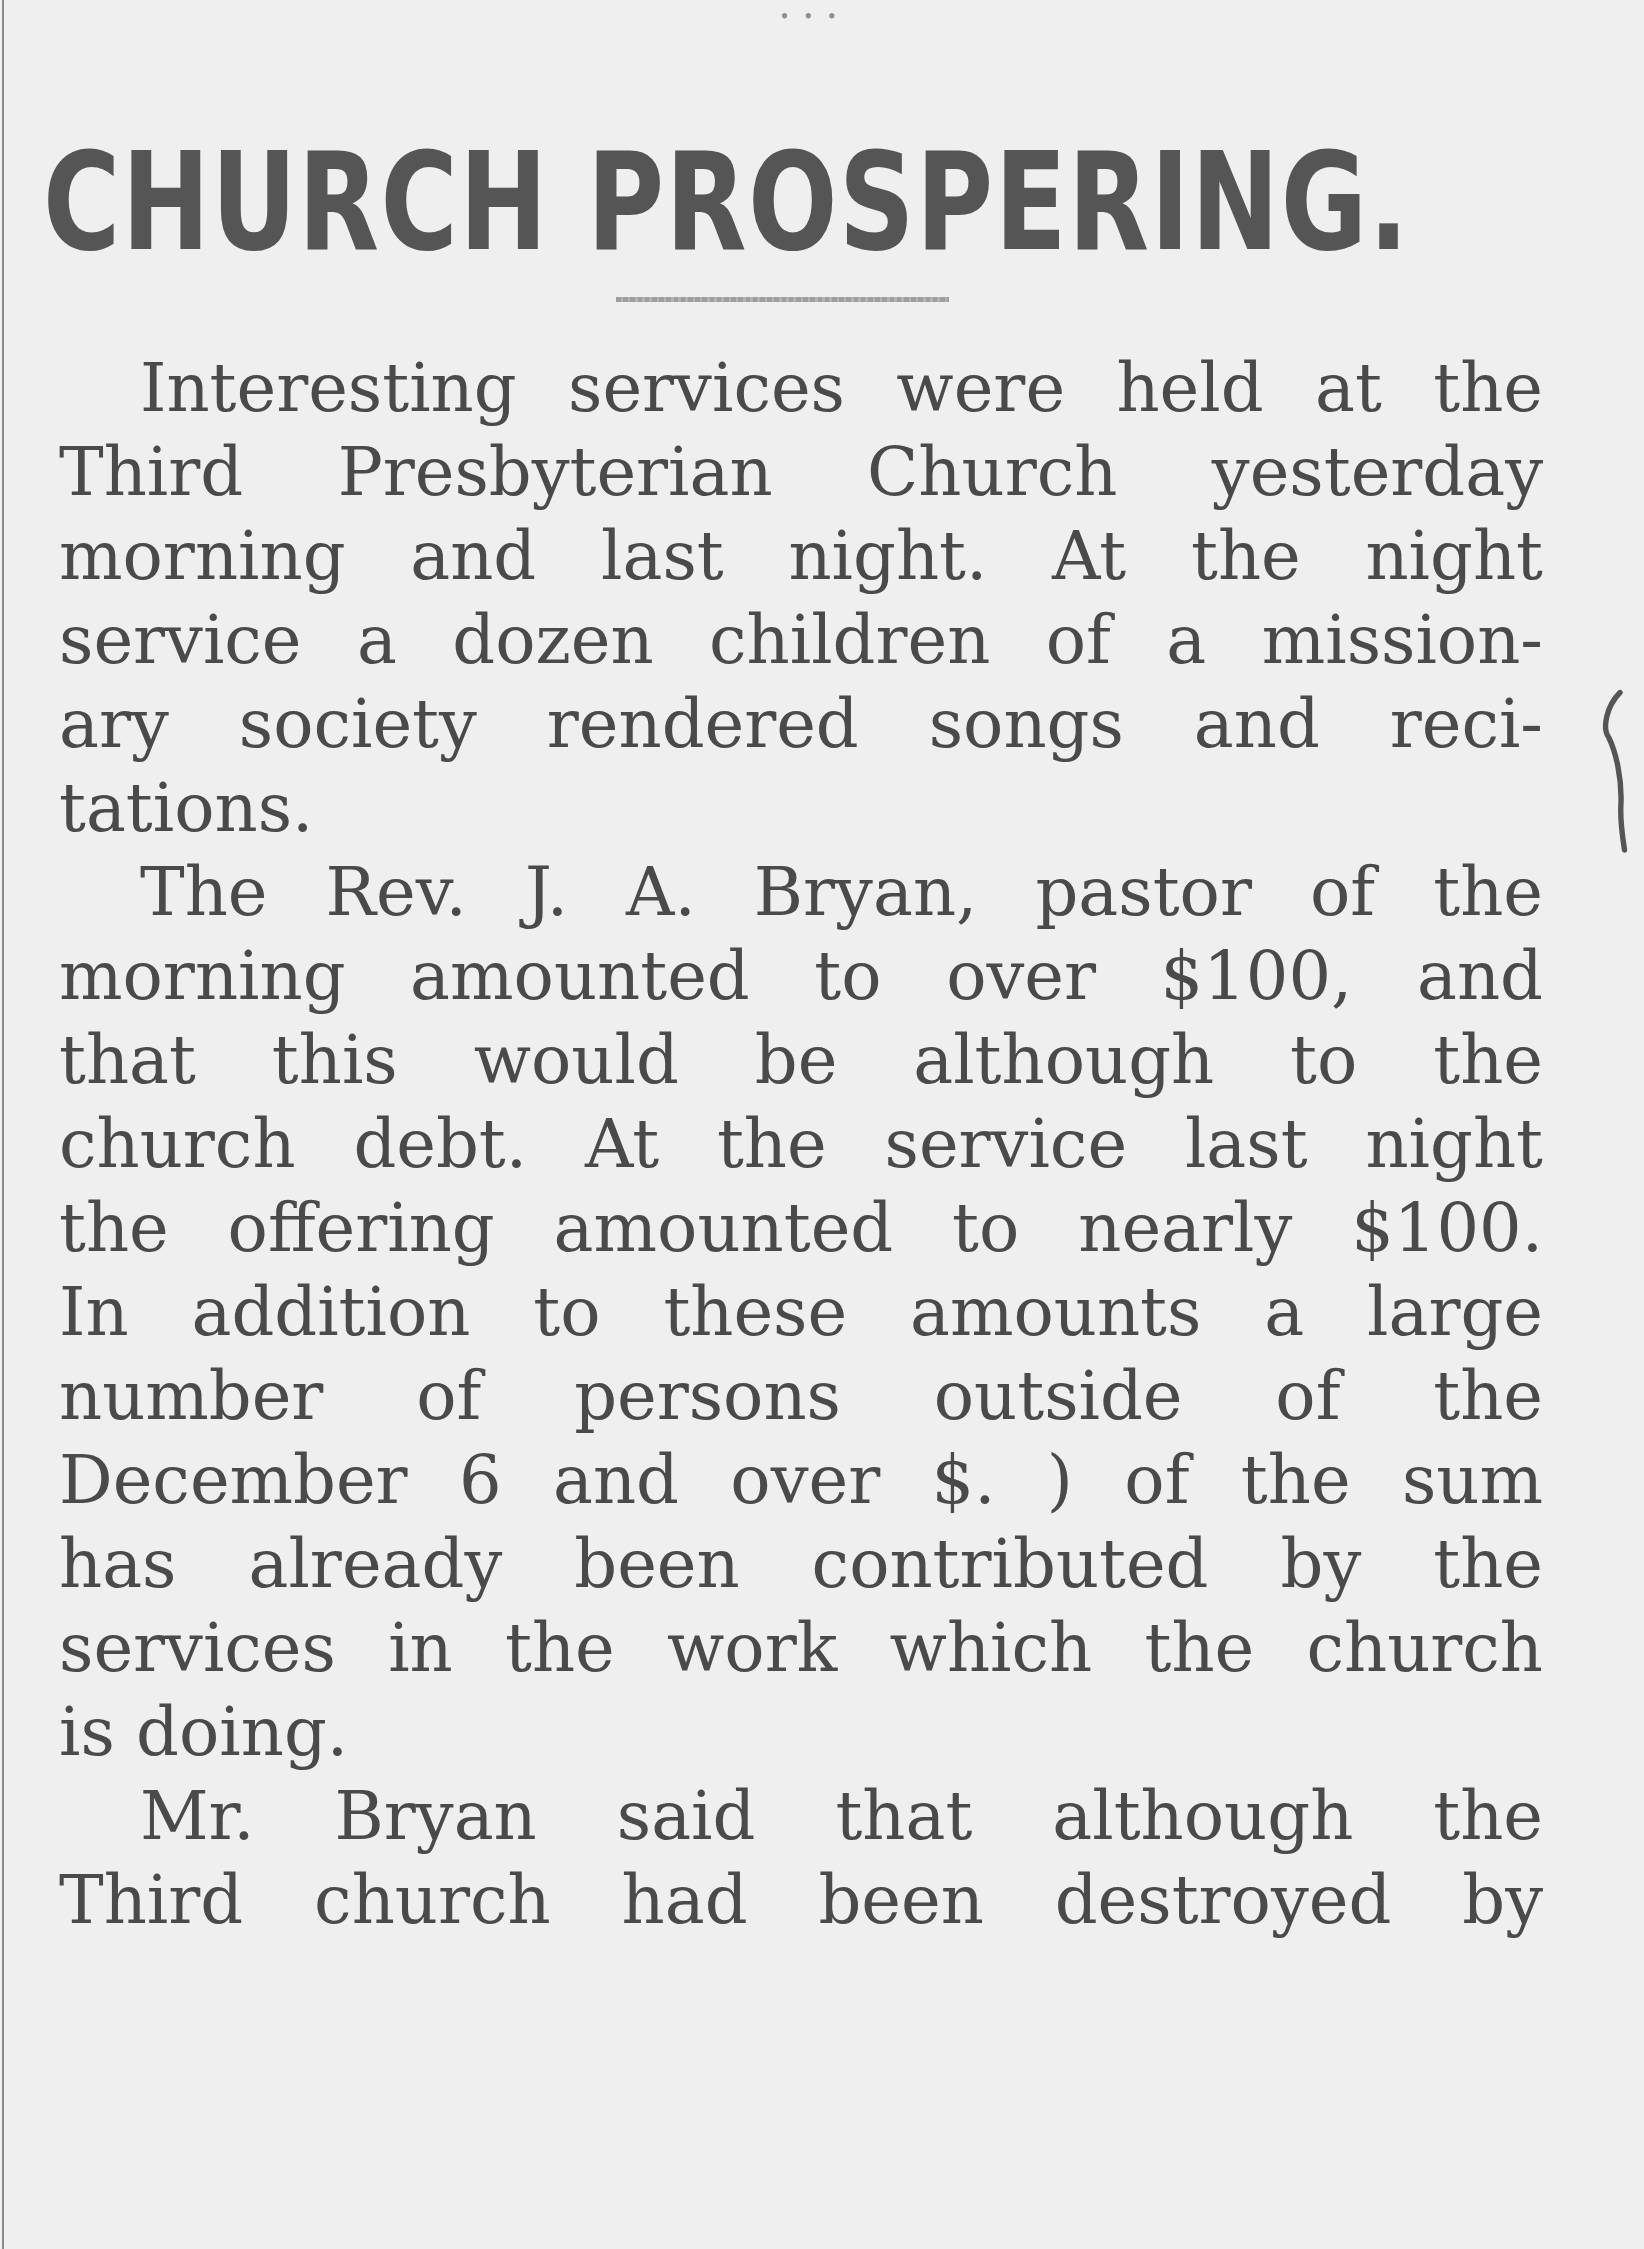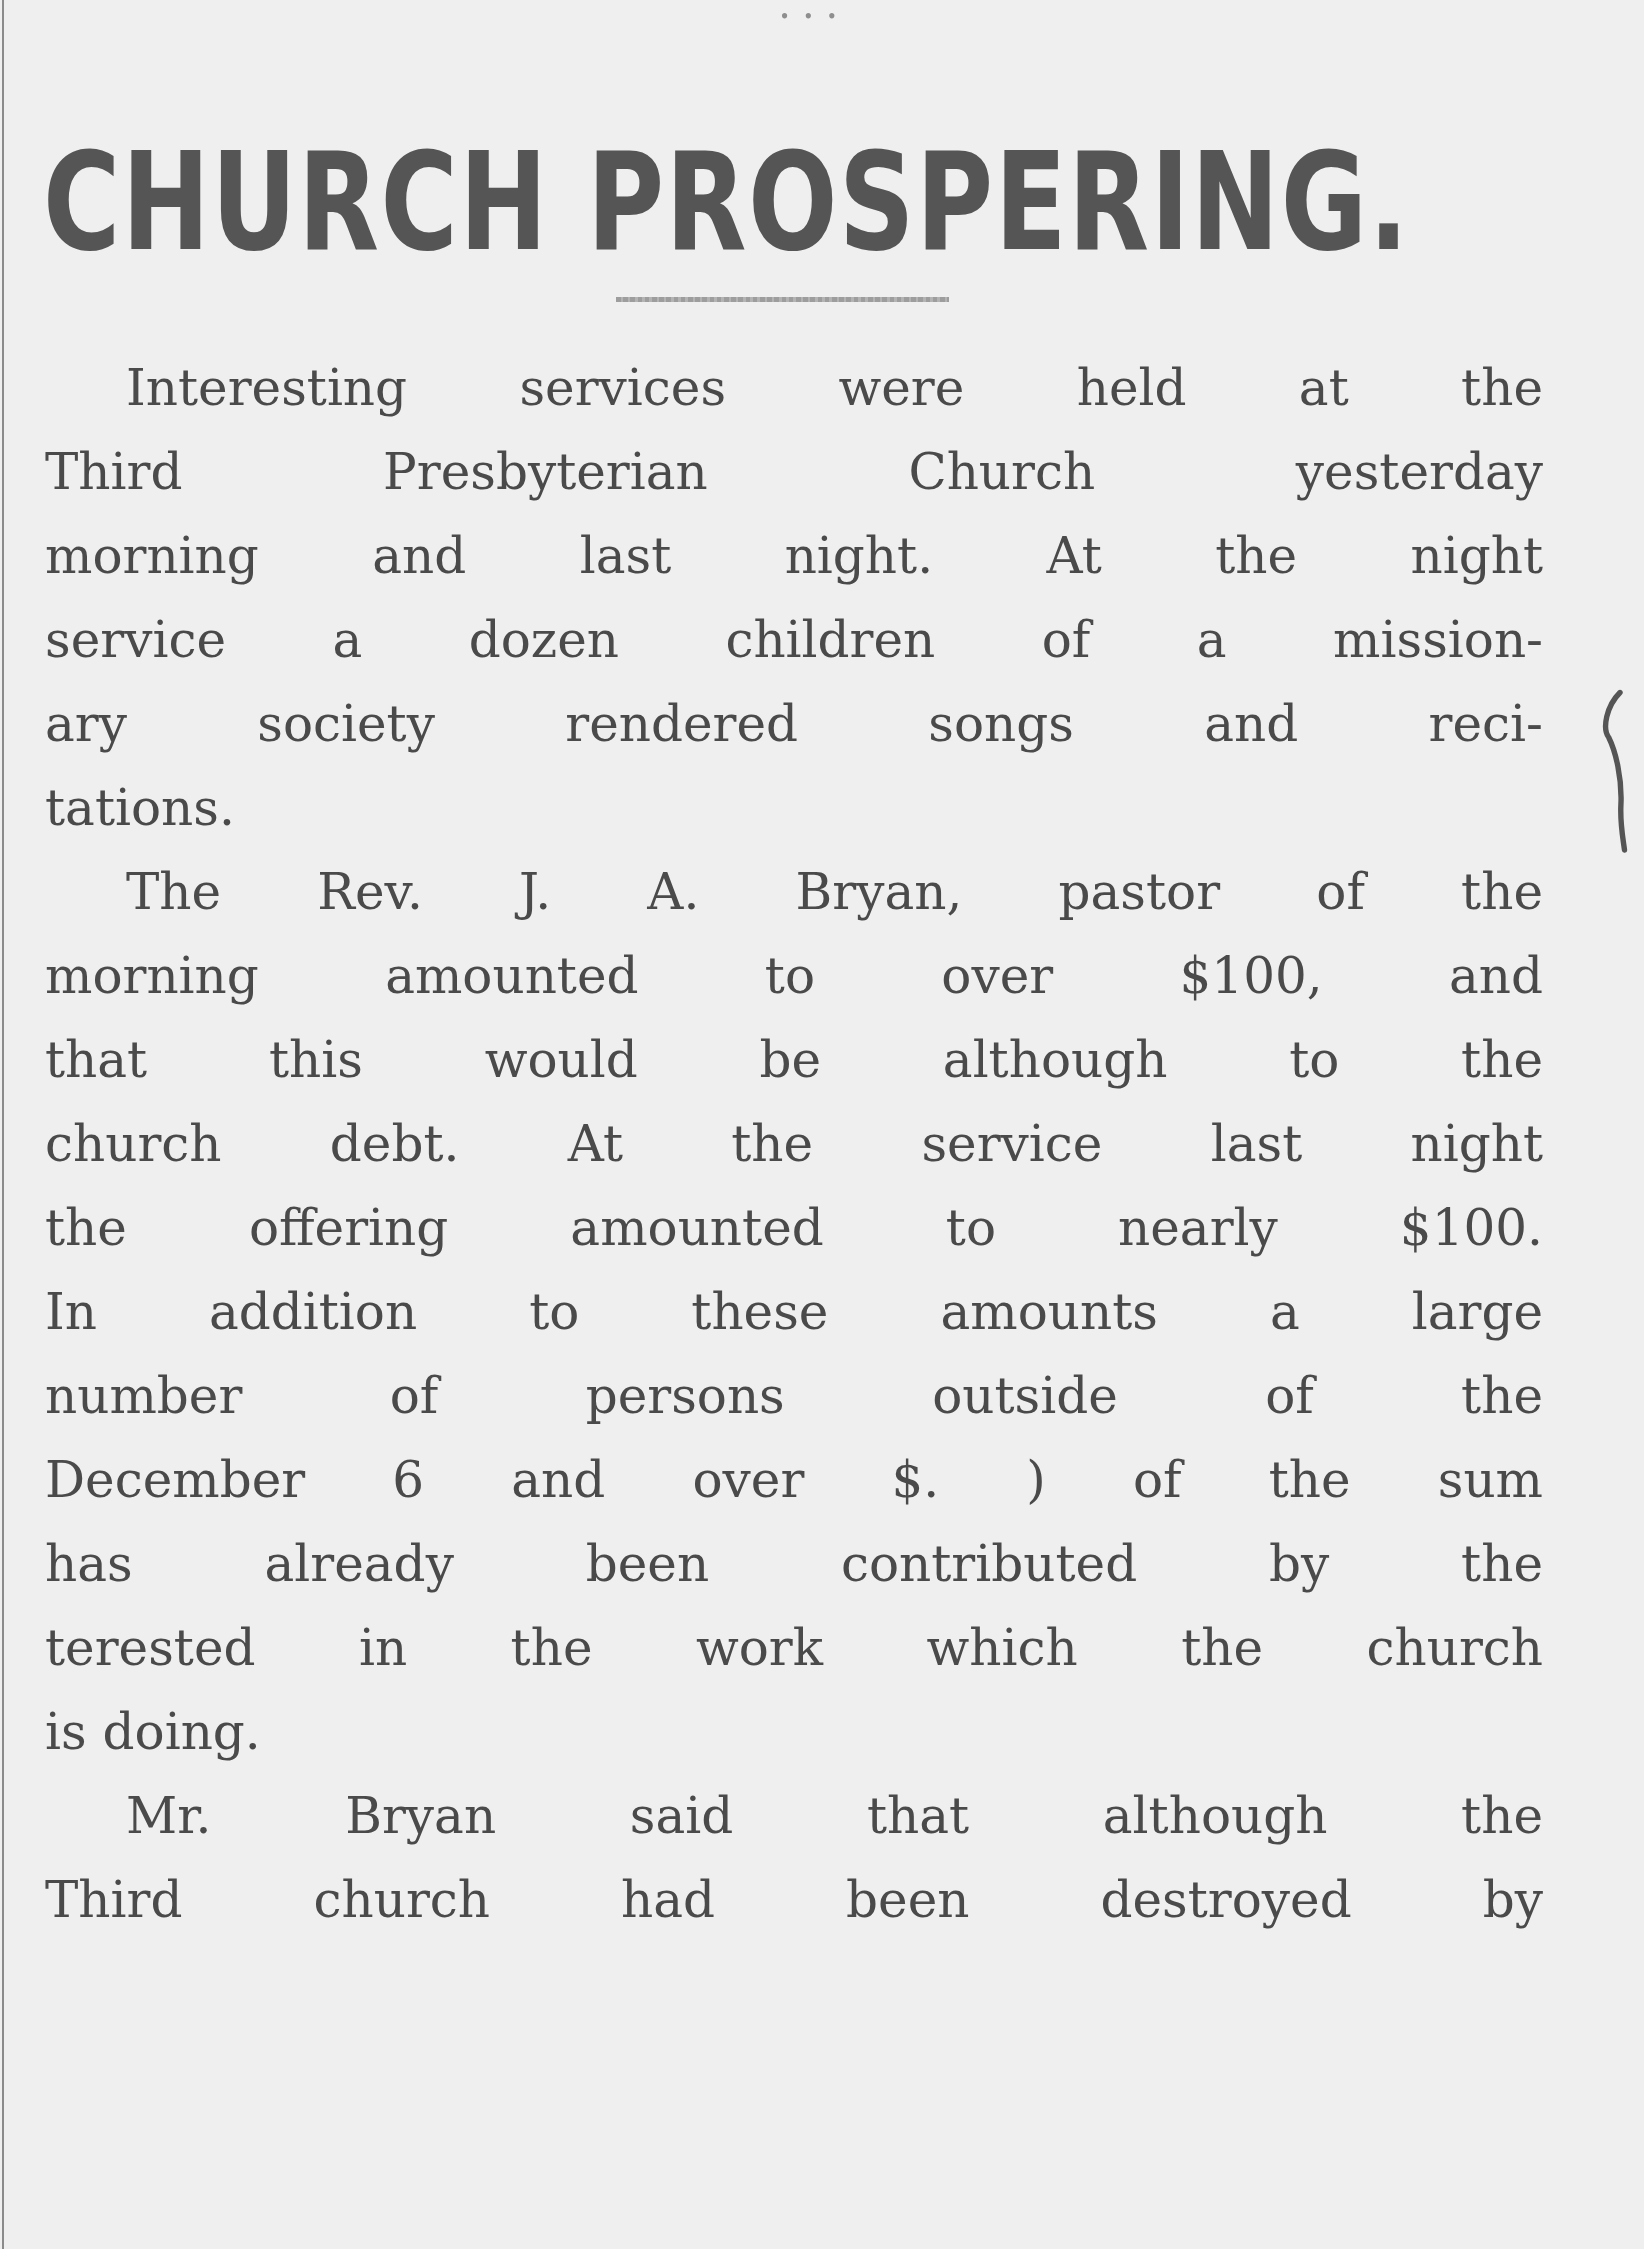--- a/index.html
+++ b/index.html
@@ -31,22 +31,23 @@
     position: absolute; left: 616px; top: 297px; width: 333px; height: 4.5px;
     background: repeating-linear-gradient(90deg, #7a7a7a 0 4.5px, #9a9a9a 4.5px 7.2px);
     opacity: .7;
   }
   .article {
     position: absolute; left: 45px; top: 346px; width: 1498px;
   }
   .line {
     display: flex; justify-content: center;
     height: 84px; line-height: 84px;
-    font-size: 50px; white-space: nowrap;
+    font-size: 67px; white-space: nowrap;
     transform-origin: left center;
+    margin-left: 14px;
   }
   .line span.text { display: block; width: 100%; text-align: justify; text-align-last: justify; }
   .line.last span.text { text-align-last: left; }
   .line.indent span.text { padding-left: 81px; box-sizing: border-box; }
   .stray-mark {
     position: absolute; left: 1593px; top: 688px; width: 36px; height: 180px;
   }
 </style>
 </head>
 <body>
@@ -100,21 +101,21 @@
   <div class="line">
       <span class="text">number of persons outside of the</span>
     </div>
   <div class="line">
       <span class="text">December 6 and over $. ) of the sum</span>
     </div>
   <div class="line">
       <span class="text">has already been contributed by the</span>
     </div>
   <div class="line">
-      <span class="text">terested in the work which the church</span>
+      <span class="text">services in the work which the church</span>
     </div>
   <div class="line last">
       <span class="text">is doing.</span>
     </div>
 
   <div class="line indent">
       <span class="text">Mr. Bryan said that although the</span>
     </div>
   <div class="line">
       <span class="text">Third church had been destroyed by</span>

